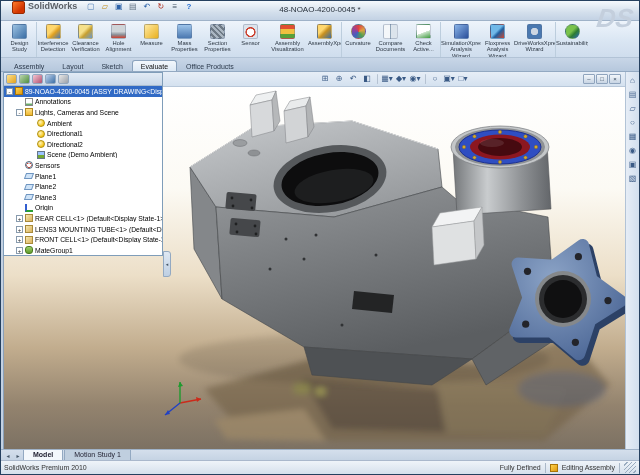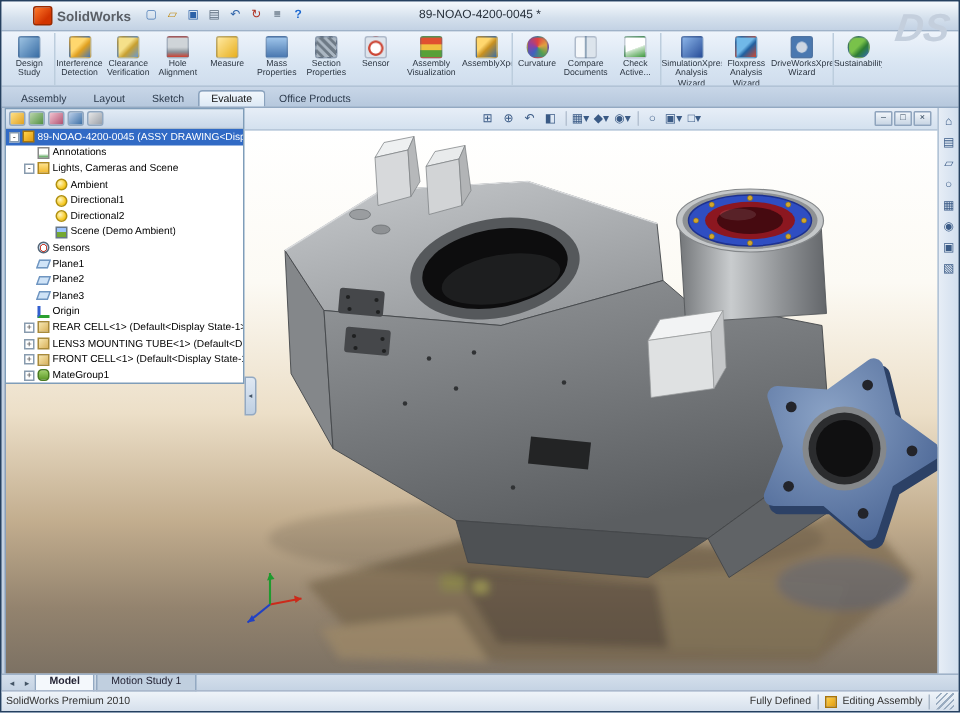--- a/index.html
+++ b/index.html
@@ -3,21 +3,21 @@
 <meta charset="utf-8">
 <style>
   * { margin:0; padding:0; box-sizing:border-box; }
   html,body { width:640px; height:475px; }
   body { font-family:"Liberation Sans", sans-serif; background:#8696ac; overflow:hidden; }
   .window { position:relative; width:640px; height:475px; background:#c3d1e2; border:1px solid #25405f; overflow:hidden; }
 
   
   .titlebar { position:absolute; left:0; top:0; width:100%; height:20px;
     background:linear-gradient(#f5f9fd,#d3dfec 60%,#c3d2e4); border-bottom:1px solid #9fb2c8;
-    display:flex; align-items:center; padding:0 21px; gap:3px; }
+    display:flex; align-items:flex-start; padding:0 11px; gap:3px; }
   .sw-logo { width:13px; height:13px; border-radius:2px; flex:none;
     background:linear-gradient(135deg,#ff7a2a,#d23400 70%); border:1px solid #9a2a00; }
   .sw-name { font-size:9px; font-weight:bold; color:#5a5f66; margin-right:4px; }
   .menu-icons { display:flex; gap:1px; align-items:center; }
   .mi { width:13px; height:13px; font-size:8px; line-height:12px; text-align:center; border-radius:2px;
     color:#44628c; cursor:default; }
   .mi-new { color:#4a7ab5; } .mi-open { color:#c08a10; } .mi-save { color:#2d62a8; }
   .mi-print { color:#5a6b7c; } .mi-undo { color:#2d62a8; } .mi-rebuild { color:#b03020; }
   .mi-options { color:#3a4a5c; } .mi-help { color:#1f6ad0; font-weight:bold; }
   .doc-title { position:absolute; left:50%; top:4px; transform:translateX(-50%);
@@ -168,21 +168,21 @@
 
     <span class="mi mi-new">▢</span>
         <span class="mi mi-open">▱</span>
         <span class="mi mi-save">▣</span>
         <span class="mi mi-print">▤</span>
         <span class="mi mi-undo">↶</span>
         <span class="mi mi-rebuild">↻</span>
         <span class="mi mi-options">≡</span>
         <span class="mi mi-help">?</span>
       </div>
-    <span class="doc-title">89-NOAO-4200-0045 *</span>
+    <span class="doc-title">48-NOAO-4200-0045 *</span>
   </div>
 
   <div class="ribbon">
 
       <div class="ritem">
         <span class="ricon ri-study"></span>
         <span class="rlabel">Design Study</span>
       </div>
 
       <div class="ritem sep">

